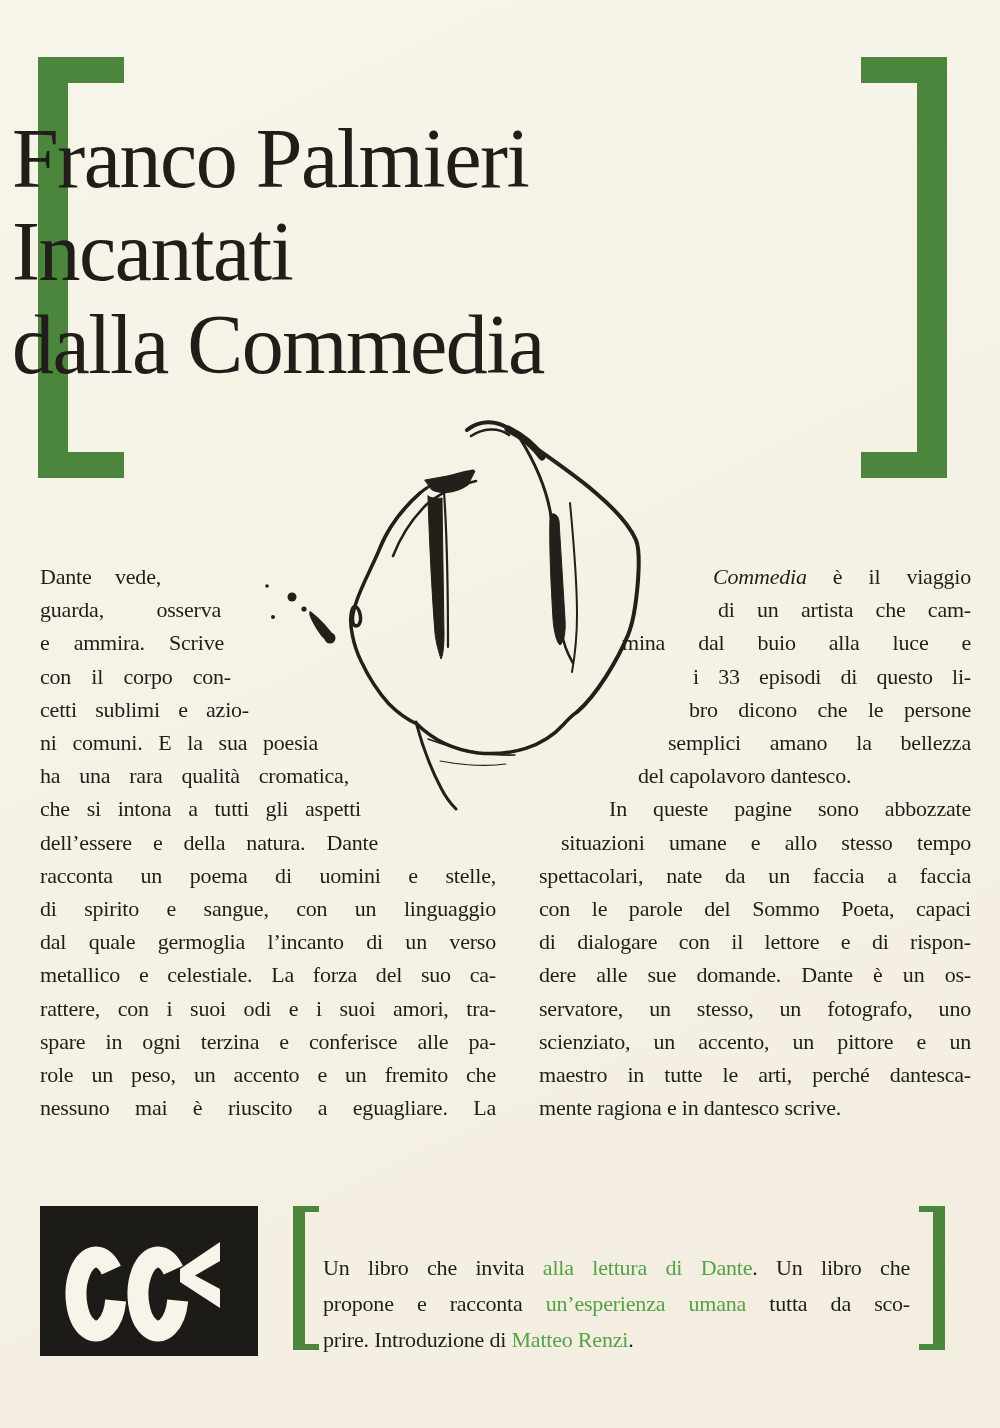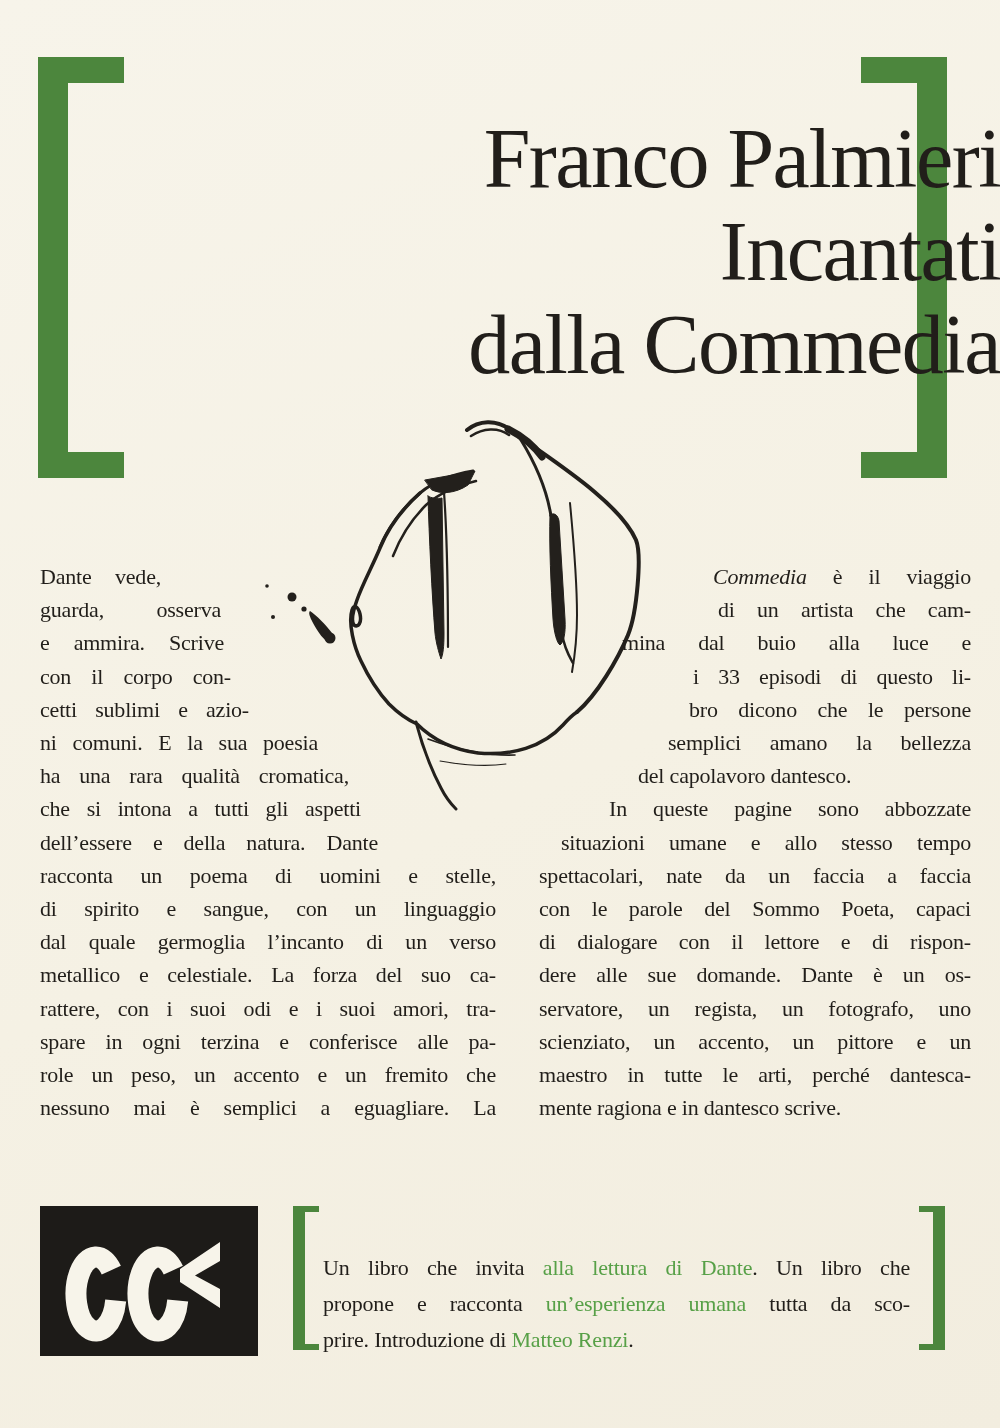--- a/index.html
+++ b/index.html
@@ -10,21 +10,21 @@
         background:linear-gradient(155deg,#f7f4ea 0%,#f5f1e4 55%,#f2eddf 100%);}
 
   
   .bk{position:absolute;box-sizing:border-box;border:0 solid var(--bracket-green,#4c863d);}
   .bk-l-big{left:38px;top:57px;width:86px;height:421px;border-left-width:30px;border-top-width:26px;border-bottom-width:26px;}
   .bk-r-big{left:861px;top:57px;width:86px;height:421px;border-right-width:30px;border-top-width:26px;border-bottom-width:26px;}
   .bk-l-sm{left:293px;top:1206px;width:26px;height:144px;border-left-width:12px;border-top-width:6px;border-bottom-width:6px;}
   .bk-r-sm{left:919px;top:1206px;width:26px;height:144px;border-right-width:12px;border-top-width:6px;border-bottom-width:6px;}
 
   
-  .title{position:absolute;left:0;right:0;top:112px;text-align:right;
+  .title{position:absolute;left:12px;right:0;top:112px;text-align:left;
          font-size:84px;line-height:93px;letter-spacing:-1.5px;color:var(--ink,#211e1a);}
   .title .ln{white-space:nowrap;}
 
   
   .col{position:absolute;font-size:22px;line-height:33.2px;letter-spacing:-0.2px;}
   .col .ln{text-align:justify;text-align-last:justify;white-space:nowrap;}
   .col-left{left:40px;top:560px;width:456px;}
   .col-right{left:539px;top:560px;width:432px;}
 
   .col-left .ln:nth-child(1){margin-right:335px;}
@@ -124,37 +124,37 @@
       <div class="ln"><span>ha una rara qualità cromatica,</span></div>
       <div class="ln"><span>che si intona a tutti gli aspetti</span></div>
       <div class="ln"><span>dell’essere e della natura. Dante</span></div>
       <div class="ln"><span>racconta un poema di uomini e stelle,</span></div>
       <div class="ln"><span>di spirito e sangue, con un linguaggio</span></div>
       <div class="ln"><span>dal quale germoglia l’incanto di un verso</span></div>
       <div class="ln"><span>metallico e celestiale. La forza del suo ca-</span></div>
       <div class="ln"><span>rattere, con i suoi odi e i suoi amori, tra-</span></div>
       <div class="ln"><span>spare in ogni terzina e conferisce alle pa-</span></div>
       <div class="ln"><span>role un peso, un accento e un fremito che</span></div>
-      <div class="ln"><span>nessuno mai è semplici a eguagliare. La</span></div>
+      <div class="ln"><span>nessuno mai è riuscito a eguagliare. La</span></div>
     </div>
   <div class="col col-right">
       <div class="ln"><span class="s-i">Commedia</span><span> è il viaggio</span></div>
       <div class="ln"><span>di un artista che cam-</span></div>
       <div class="ln"><span>mina dal buio alla luce e</span></div>
       <div class="ln"><span>i 33 episodi di questo li-</span></div>
       <div class="ln"><span>bro dicono che le persone</span></div>
       <div class="ln"><span>semplici amano la bellezza</span></div>
       <div class="ln"><span>del capolavoro dantesco.</span></div>
       <div class="ln"><span>In queste pagine sono abbozzate</span></div>
       <div class="ln"><span>situazioni umane e allo stesso tempo</span></div>
       <div class="ln"><span>spettacolari, nate da un faccia a faccia</span></div>
       <div class="ln"><span>con le parole del Sommo Poeta, capaci</span></div>
       <div class="ln"><span>di dialogare con il lettore e di rispon-</span></div>
       <div class="ln"><span>dere alle sue domande. Dante è un os-</span></div>
-      <div class="ln"><span>servatore, un regista, un fotografo, uno</span></div>
+      <div class="ln"><span>servatore, un stesso, un fotografo, uno</span></div>
       <div class="ln"><span>scienziato, un accento, un pittore e un</span></div>
       <div class="ln"><span>maestro in tutte le arti, perché dantesca-</span></div>
       <div class="ln"><span>mente ragiona e in dantesco scrive.</span></div>
     </div>
 
   <svg class="logo" viewBox="0 0 218 150">
     <rect x="0" y="0" width="218" height="150" fill="#1d1b18"></rect>
     <g stroke="#f7f4ea" stroke-width="21" fill="none">
       <path d="M 71.3 64.2 A 20 37 0 1 0 75.7 94.4"></path>
       <path d="M 133.3 64.2 A 20 37 0 1 0 137.7 94.4"></path>

